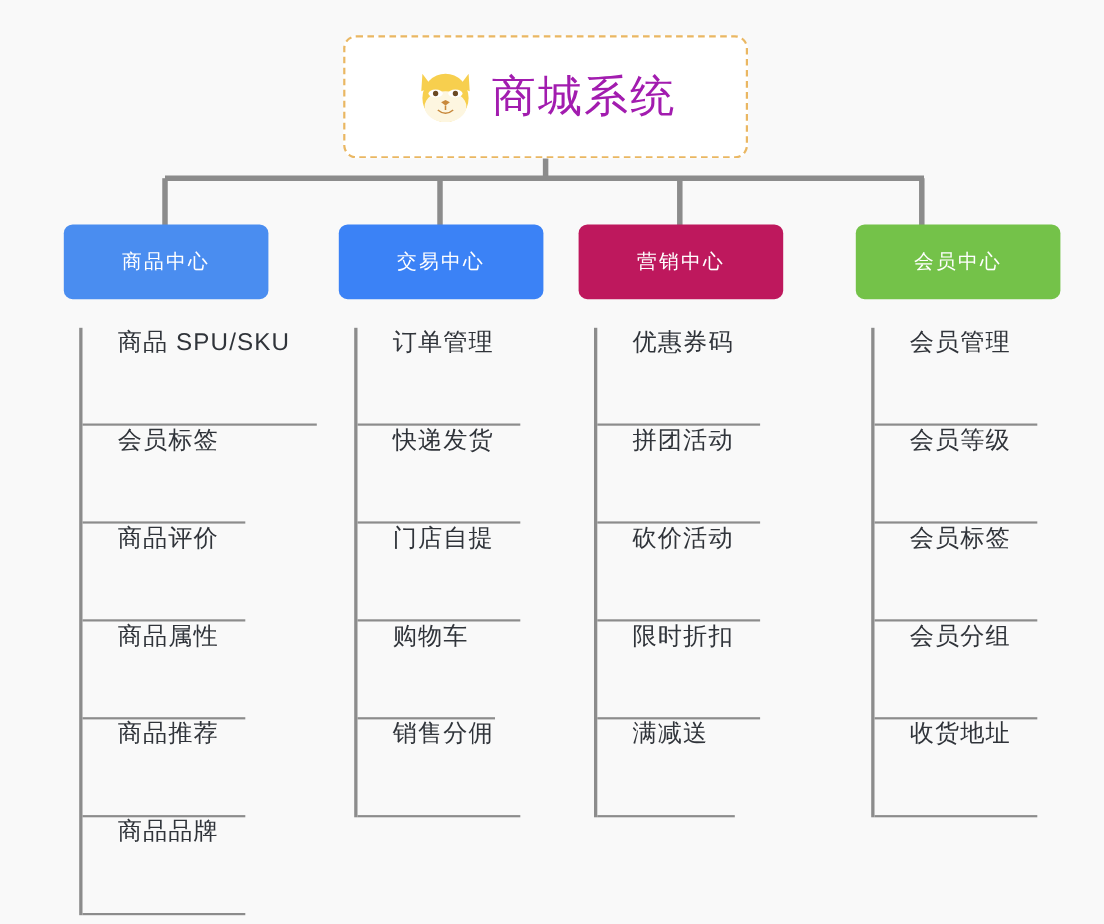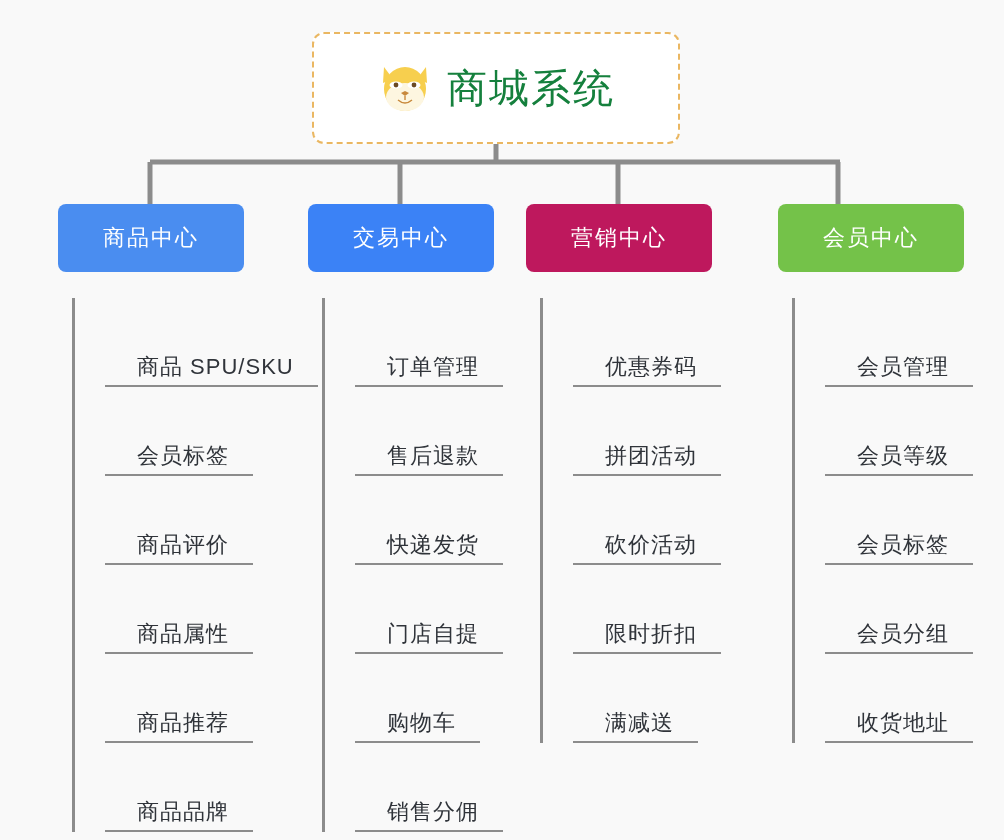--- a/index.html
+++ b/index.html
@@ -35,21 +35,21 @@
     gap: 14px;
   }
   .root-icon {
     width: 56px;
     height: 50px;
     flex: 0 0 auto;
     display: block;
   }
   .root-title {
     font-size: 40px;
-    color: #15803d;
+    color: #a21caf;
     letter-spacing: 2px;
     line-height: 1;
     white-space: nowrap;
   }
 
   
   .connectors {
     position: absolute;
     left: 0;
     top: 0;
@@ -63,39 +63,37 @@
     position: absolute;
     top: 204px;
   }
   .cat-box {
     height: 68px;
     border-radius: 8px;
     display: flex;
     align-items: center;
     justify-content: center;
     color: #ffffff;
-    font-size: 22px;
+    font-size: 18px;
     letter-spacing: 2px;
     white-space: nowrap;
   }
 
   
   .leaf-list {
     position: relative;
     margin-top: 26px;
     margin-left: 14px;
     border-left: 3px solid #8c8c8c;
     padding-left: 0;
   }
   .leaf-item {
     position: relative;
     height: 89px;
     display: flex;
-    align-items: flex-end;
-    margin-left: 30px;
   }
   .leaf-label {
     display: inline-block;
     font-size: 22px;
     color: #30343a;
     white-space: nowrap;
     padding: 0 24px 5px 32px;
     border-bottom: 2px solid #8c8c8c;
     letter-spacing: 1px;
     line-height: 1.2;
@@ -170,23 +168,20 @@
 
   <div class="column" id="col-1">
     <div class="cat-box" style="background: #3b82f6;">
       <span>交易中心</span>
     </div>
     <div class="leaf-list">
       <div class="leaf-item">
           <span class="leaf-label">订单管理</span>
         </div>
       <div class="leaf-item">
-          <span class="leaf-label">售后退款</span>
-        </div>
-      <div class="leaf-item">
           <span class="leaf-label">快递发货</span>
         </div>
       <div class="leaf-item">
           <span class="leaf-label">门店自提</span>
         </div>
       <div class="leaf-item">
           <span class="leaf-label">购物车</span>
         </div>
       <div class="leaf-item">
           <span class="leaf-label">销售分佣</span>

